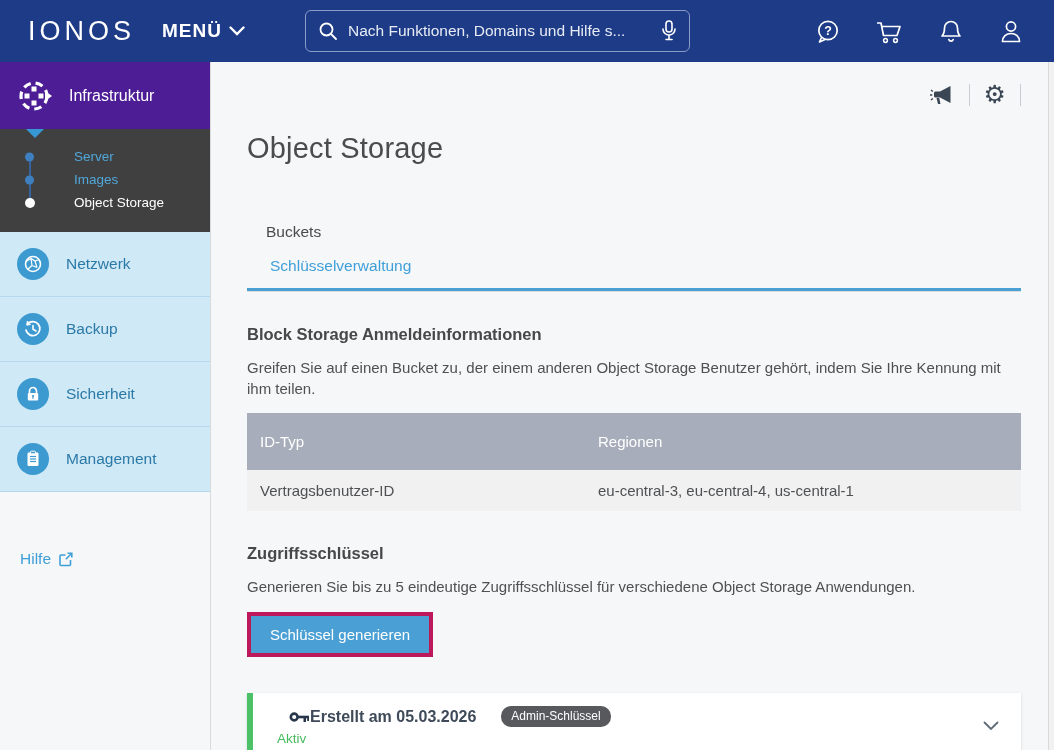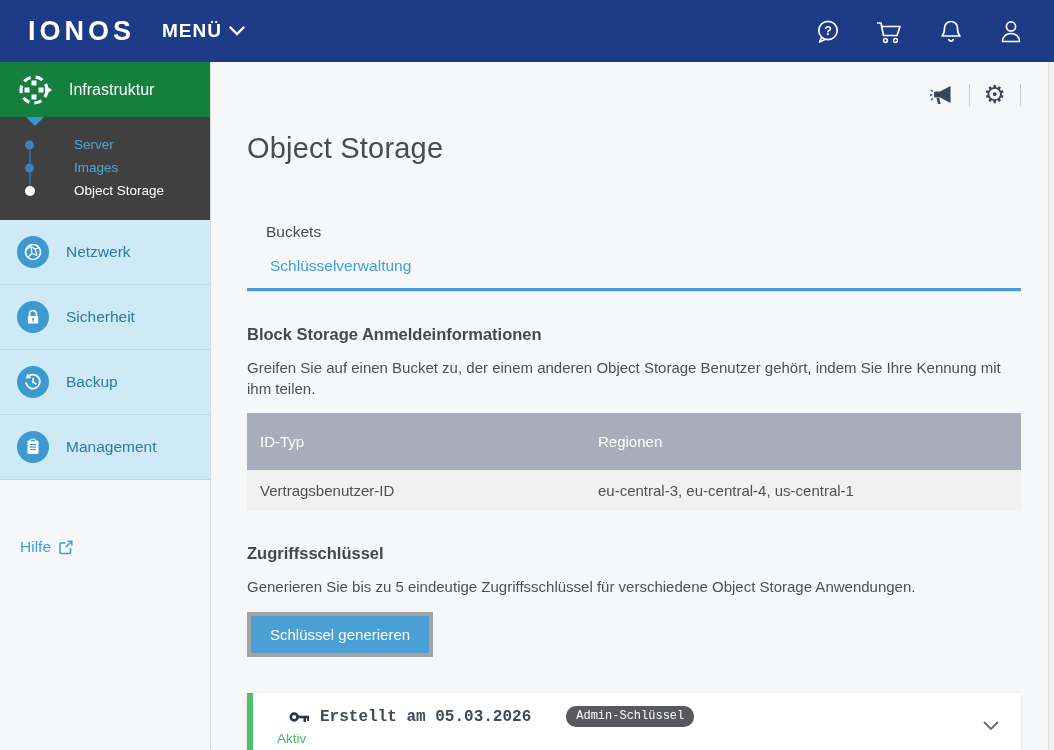--- a/index.html
+++ b/index.html
@@ -5,35 +5,35 @@
   * { box-sizing: border-box; margin: 0; padding: 0; }
   html,body { width:1054px; height:750px; }
   body {
     font-family: "Liberation Sans", "DejaVu Sans", sans-serif;
     background:#f6f7f8; overflow:hidden; position:relative;
   }
   svg { display:block; }
 
   
   .topbar { height:62px; background:#1d3b86; display:flex; align-items:center; position:relative; z-index:5; }
-  .logo { margin-left:28px; color:#fff; font-size:27px; font-weight:700; letter-spacing:4px; cursor:pointer; }
+  .logo { margin-left:28px; color:#fff; font-size:27px; font-weight:400; letter-spacing:4px; cursor:pointer; }
   .menu-btn { margin-left:27px; display:flex; align-items:center; gap:7px; color:#fff;
               font-size:19px; font-weight:700; letter-spacing:1px; cursor:pointer; }
   .searchbox { margin-left:60px; width:385px; height:42px; border:1px solid #8b9cc9; border-radius:6px;
                display:flex; align-items:center; padding:0 12px; gap:10px; }
   .searchbox input { flex:1; background:transparent; border:none; outline:none;
                      color:#eef1f8; font-size:15.5px; font-family:inherit; }
   .searchbox input::placeholder { color:#e7ebf5; opacity:1; }
   .topbar-right { margin-left:auto; margin-right:30px; display:flex; align-items:center; gap:34px; }
   .tb-icon { cursor:pointer; }
 
   
   .sidebar { position:absolute; left:0; top:62px; bottom:0; width:211px;
              border-right:1px solid #d8dadc; background:#f6f7f8; display:flex; flex-direction:column; }
-  .side-head { background:#15803d; height:55px; display:flex; align-items:center; gap:16px;
+  .side-head { background:#4c1d95; height:67px; display:flex; align-items:center; gap:16px;
                padding-left:15px; color:#fff; font-size:16px; position:relative; cursor:pointer; }
   .side-head::after { content:""; position:absolute; top:100%; left:26px;
                       border:9px solid transparent; border-top:9px solid #3797d3; z-index:2; }
   .head-icon { position:relative; width:38px; height:38px; display:flex; align-items:center; justify-content:center; }
   .head-icon::after { content:""; position:absolute; right:-4px; top:50%; transform:translateY(-50%);
                       border:5px solid transparent; border-left:7px solid #fff; }
   .submenu { background:#404040; padding:16px 0 18px; position:relative; }
   .submenu::before { content:""; position:absolute; left:29px; top:24px; bottom:26px; width:2px; background:#34639e; }
   .submenu-item { position:relative; padding:4px 0 4px 74px; font-size:13.5px; color:#4fa7da;
                   cursor:pointer; line-height:15px; }
@@ -67,47 +67,64 @@
 
   .section-heading { margin-top:33px; font-size:16.5px; font-weight:700; color:#474849; }
   .section-desc { margin-top:13px; font-size:15px; color:#4f5052; line-height:21px; }
 
   .cred-table { margin-top:14px; width:100%; }
   .thead { background:#a7adba; color:#fff; display:flex; align-items:center; height:57px; font-size:15px; }
   .trow  { background:#f1f1f2; color:#4f5052; display:flex; align-items:center; height:41px; font-size:15px; }
   .col1 { width:351px; padding-left:13px; }
   .col2 { flex:1; }
 
-  .btn-highlight { display:inline-block; margin-top:15px; border:4px solid #a3a3a3; }
+  .btn-highlight { display:inline-block; margin-top:15px; border:4px solid #be185d; }
   .gen-btn { display:block; background:#4a9fd4; color:#fff; border:none; font-family:inherit;
              font-size:15px; padding:10px 19px; cursor:pointer; }
 
   .key-card { margin-top:36px; background:#fff; border-left:6px solid #4dc167;
               box-shadow:0 1px 3px rgba(0,0,0,.13); height:66px;
               display:flex; align-items:center; padding:0 22px 0 24px; cursor:pointer; }
   .key-main { display:flex; flex-direction:column; gap:4px; }
-  .key-row1 { display:flex; align-items:center; gap:10px; padding-left:12px;font-family:Liberation Mono, monospace; }
+  .key-row1 { display:flex; align-items:center; padding-left:12px; }
   .key-title { font-size:16px; font-weight:700; color:#3e4a59; }
   .key-badge { background:#57595d; color:#fff; font-size:12px; padding:3px 10px 4px; border-radius:10px;margin-left:25px; }
   .key-status { font-size:13.5px; color:#46ba5e; }
   .card-chevron { margin-left:auto; cursor:pointer; }
 
   .scroll-track { position:absolute; right:0; top:62px; bottom:0; width:6px;
                   background:#f1f1f2; border-left:1px solid #dadadc; }
 </style>
 </head>
 <body>
 
 <header class="topbar">
   <div class="logo">IONOS</div>
   <div class="menu-btn">
     <span>MENÜ</span>
     <span>
       <svg width="16" height="10" viewBox="0 0 16 10">
           <polyline points="1.5,1.5 8,8 14.5,1.5" fill="none" stroke="#fff" stroke-width="2.4" stroke-linecap="round"></polyline>
+        </svg>
+    </span>
+  </div>
+  <div class="searchbox">
+    <span>
+      <svg width="20" height="20" viewBox="0 0 20 20">
+          <circle cx="8.5" cy="8.5" r="6" fill="none" stroke="#fff" stroke-width="1.8"></circle>
+          <line x1="13" y1="13" x2="18" y2="18" stroke="#fff" stroke-width="1.8" stroke-linecap="round"></line>
+        </svg>
+    </span>
+    <input type="text" placeholder="Nach Funktionen, Domains und Hilfe s..." style="">
+    <span>
+      <svg width="16" height="22" viewBox="0 0 16 22">
+          <rect x="5" y="1" width="6" height="11" rx="3" fill="none" stroke="#fff" stroke-width="1.6"></rect>
+          <path d="M2 9 a6 6 0 0 0 12 0" fill="none" stroke="#fff" stroke-width="1.6" stroke-linecap="round"></path>
+          <line x1="8" y1="15" x2="8" y2="19" stroke="#fff" stroke-width="1.6"></line>
+          <line x1="5" y1="19.5" x2="11" y2="19.5" stroke="#fff" stroke-width="1.6" stroke-linecap="round"></line>
         </svg>
     </span>
   </div>
   <div class="topbar-right">
     <span class="tb-icon">
       <svg width="27" height="27" viewBox="0 0 27 27">
         <circle cx="14" cy="12.5" r="9.2" fill="none" stroke="#fff" stroke-width="1.7"></circle>
         <path d="M7.5 19.5 L5.5 24 L11 21.5" fill="none" stroke="#fff" stroke-width="1.7" stroke-linejoin="round"></path>
         <text x="14" y="17" text-anchor="middle" font-size="12.5" font-weight="bold" fill="#fff">?</text>
       </svg>
@@ -167,38 +184,38 @@
     <span class="circle-icon">
       <svg width="20" height="20" viewBox="0 0 20 20">
           <circle cx="10" cy="10" r="7.5" fill="none" stroke="#fff" stroke-width="1.6"></circle>
           <path d="M3 7.5 l5-3 4 2.5 4.5-1.5 M5 15 l4-3.5 5 2 M8 4.5 l1 7 M12 7 l2 6.5" fill="none" stroke="#fff" stroke-width="1.2"></path>
         </svg>
     </span>
     <span>Netzwerk</span>
   </div>
   <div class="side-item">
     <span class="circle-icon">
+      <svg width="20" height="20" viewBox="0 0 20 20">
+          <path d="M4.2 5.5 a7 7 0 1 1 -1.2 5.5" fill="none" stroke="#fff" stroke-width="1.7" stroke-linecap="round"></path>
+          <path d="M4.6 2.2 L4.2 5.8 L7.6 5.2" fill="none" stroke="#fff" stroke-width="1.6" stroke-linejoin="round"></path>
+          <path d="M10 6.5 V10.3 L13 12" fill="none" stroke="#fff" stroke-width="1.6" stroke-linecap="round"></path>
+        </svg>
+    </span>
+    <span>Backup</span>
+  </div>
+  <div class="side-item">
+    <span class="circle-icon">
       <svg width="18" height="18" viewBox="0 0 18 18">
           <path d="M5.5 8 V6 a3.5 3.5 0 0 1 7 0 v2" fill="none" stroke="#fff" stroke-width="1.7"></path>
           <rect x="3.8" y="8" width="10.4" height="7.5" rx="1" fill="#fff"></rect>
           <circle cx="9" cy="11" r="1.1" fill="#3d9ad1"></circle>
           <rect x="8.45" y="11.5" width="1.1" height="2.4" fill="#3d9ad1"></rect>
         </svg>
     </span>
     <span>Sicherheit</span>
-  </div>
-  <div class="side-item">
-    <span class="circle-icon">
-      <svg width="20" height="20" viewBox="0 0 20 20">
-          <path d="M4.2 5.5 a7 7 0 1 1 -1.2 5.5" fill="none" stroke="#fff" stroke-width="1.7" stroke-linecap="round"></path>
-          <path d="M4.6 2.2 L4.2 5.8 L7.6 5.2" fill="none" stroke="#fff" stroke-width="1.6" stroke-linejoin="round"></path>
-          <path d="M10 6.5 V10.3 L13 12" fill="none" stroke="#fff" stroke-width="1.6" stroke-linecap="round"></path>
-        </svg>
-    </span>
-    <span>Backup</span>
   </div>
   <div class="side-item">
     <span class="circle-icon">
       <svg width="18" height="18" viewBox="0 0 18 18">
           <rect x="3.5" y="2.5" width="11" height="13.5" rx="1.2" fill="#fff"></rect>
           <rect x="6.5" y="1.2" width="5" height="2.6" rx="0.8" fill="#3d9ad1" stroke="#fff" stroke-width="1"></rect>
           <line x1="6" y1="6.5" x2="12" y2="6.5" stroke="#3d9ad1" stroke-width="1.2"></line>
           <line x1="6" y1="9" x2="12" y2="9" stroke="#3d9ad1" stroke-width="1.2"></line>
           <line x1="6" y1="11.5" x2="12" y2="11.5" stroke="#3d9ad1" stroke-width="1.2"></line>
         </svg>

